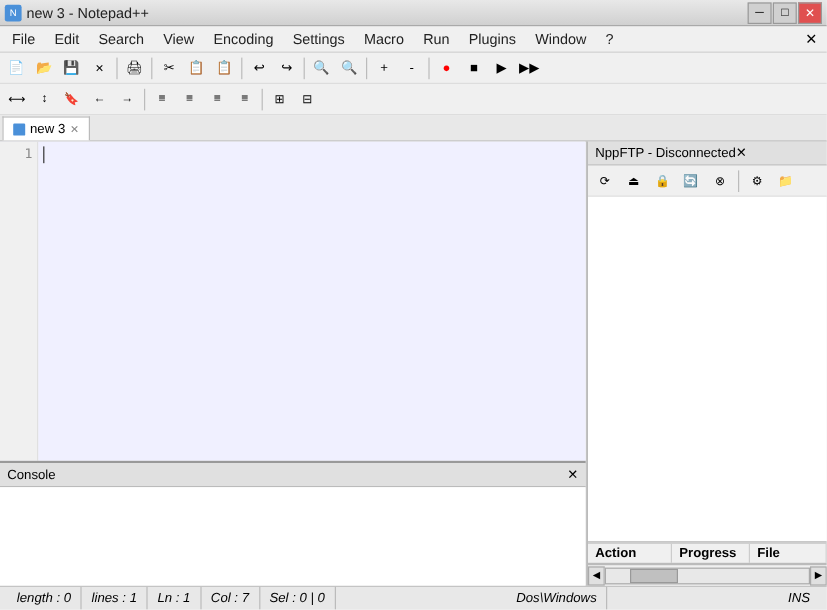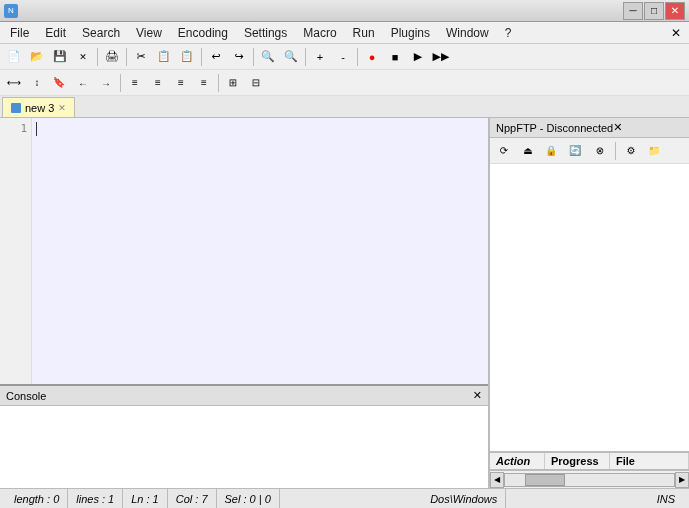--- a/index.html
+++ b/index.html
@@ -68,21 +68,21 @@
       background: #e8e8e8;
       height: 22px;
       display: flex;
       align-items: flex-end;
       border-bottom: 1px solid #bbb;
       padding-left: 2px;
     }
     .tab {
       display: flex; align-items: center;
       padding: 2px 8px;
-      background: #fef9c3;
+      background: #ffffff;
       border: 1px solid #bbb;
       border-bottom: none;
       font-size: 11px;
       cursor: pointer;
       height: 20px;
       gap: 4px;
     }
     .tab-close { font-size: 9px; color: #888; cursor: pointer; }
     .tab-icon { width: 10px; height: 10px; background: #4a90d9; border-radius: 1px; display: inline-block; }
     
@@ -252,20 +252,21 @@
       font-style: italic;
     }
     .status-item:last-child { border-right: none; margin-left: auto; }
   </style>
 </head>
 <body>
 
 <div id="title-bar">
   <div id="title-left">
     <div id="title-icon">N</div>
+    <span id="title-text">new  3 - Notepad++</span>
   </div>
   <div id="title-controls">
     <div class="title-btn">─</div>
     <div class="title-btn">□</div>
     <div class="title-btn close">✕</div>
   </div>
 </div>
 
 <div id="menu-bar">
   <div class="menu-item">File</div>
@@ -364,21 +365,21 @@
       <div class="tb-btn" style="font-size:10px;">⏏</div>
       <div class="tb-btn" style="font-size:10px;">🔒</div>
       <div class="tb-btn" style="font-size:10px;">🔄</div>
       <div class="tb-btn" style="font-size:10px;">⊗</div>
       <div class="tb-sep"></div>
       <div class="tb-btn" style="font-size:10px;">⚙</div>
       <div class="tb-btn" style="font-size:10px;">📁</div>
     </div>
     <div id="ftp-content" style="height: 286px;"></div>
     <div id="ftp-table-header">
-      <div class="ftp-col" style="width:55px;font-style:italic;">Action</div>
+      <div class="ftp-col" style="width:70px;">Action</div>
       <div class="ftp-col" style="width:65px;">Progress</div>
       <div class="ftp-col" style="flex:1;">File</div>
     </div>
     <div id="ftp-scrollbar">
       <div class="scroll-arrow">◀</div>
       <div class="scroll-track">
         <div class="scroll-thumb"></div>
       </div>
       <div class="scroll-arrow">▶</div>
     </div>

